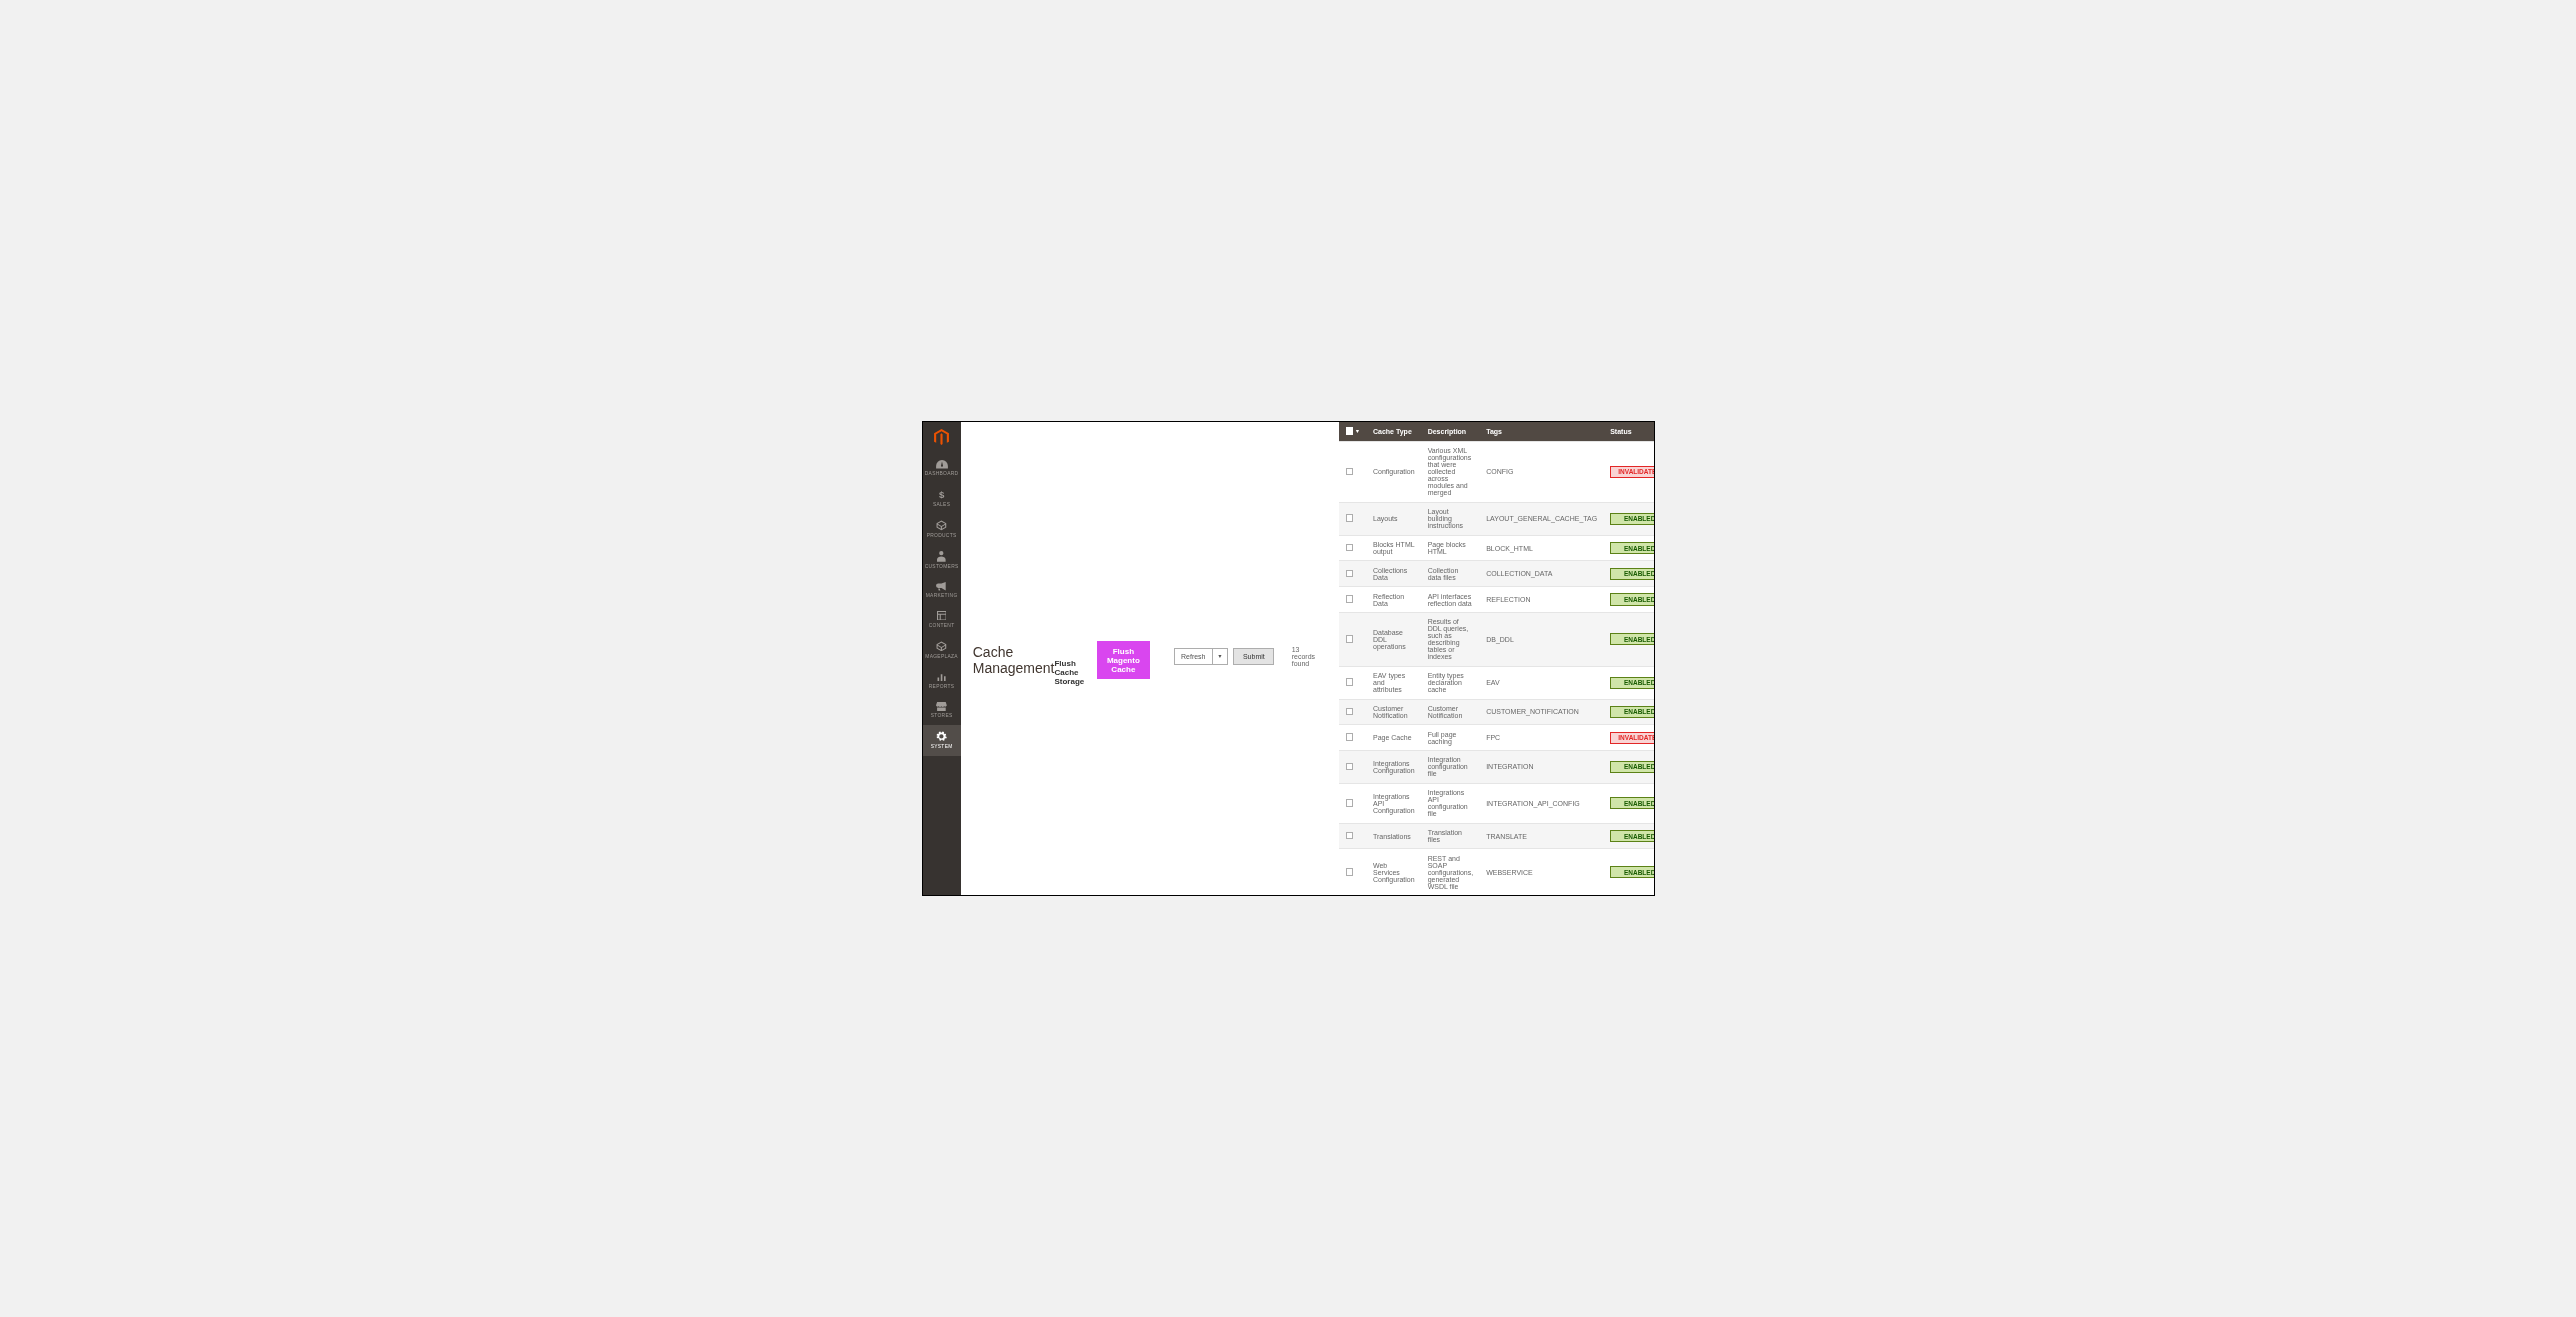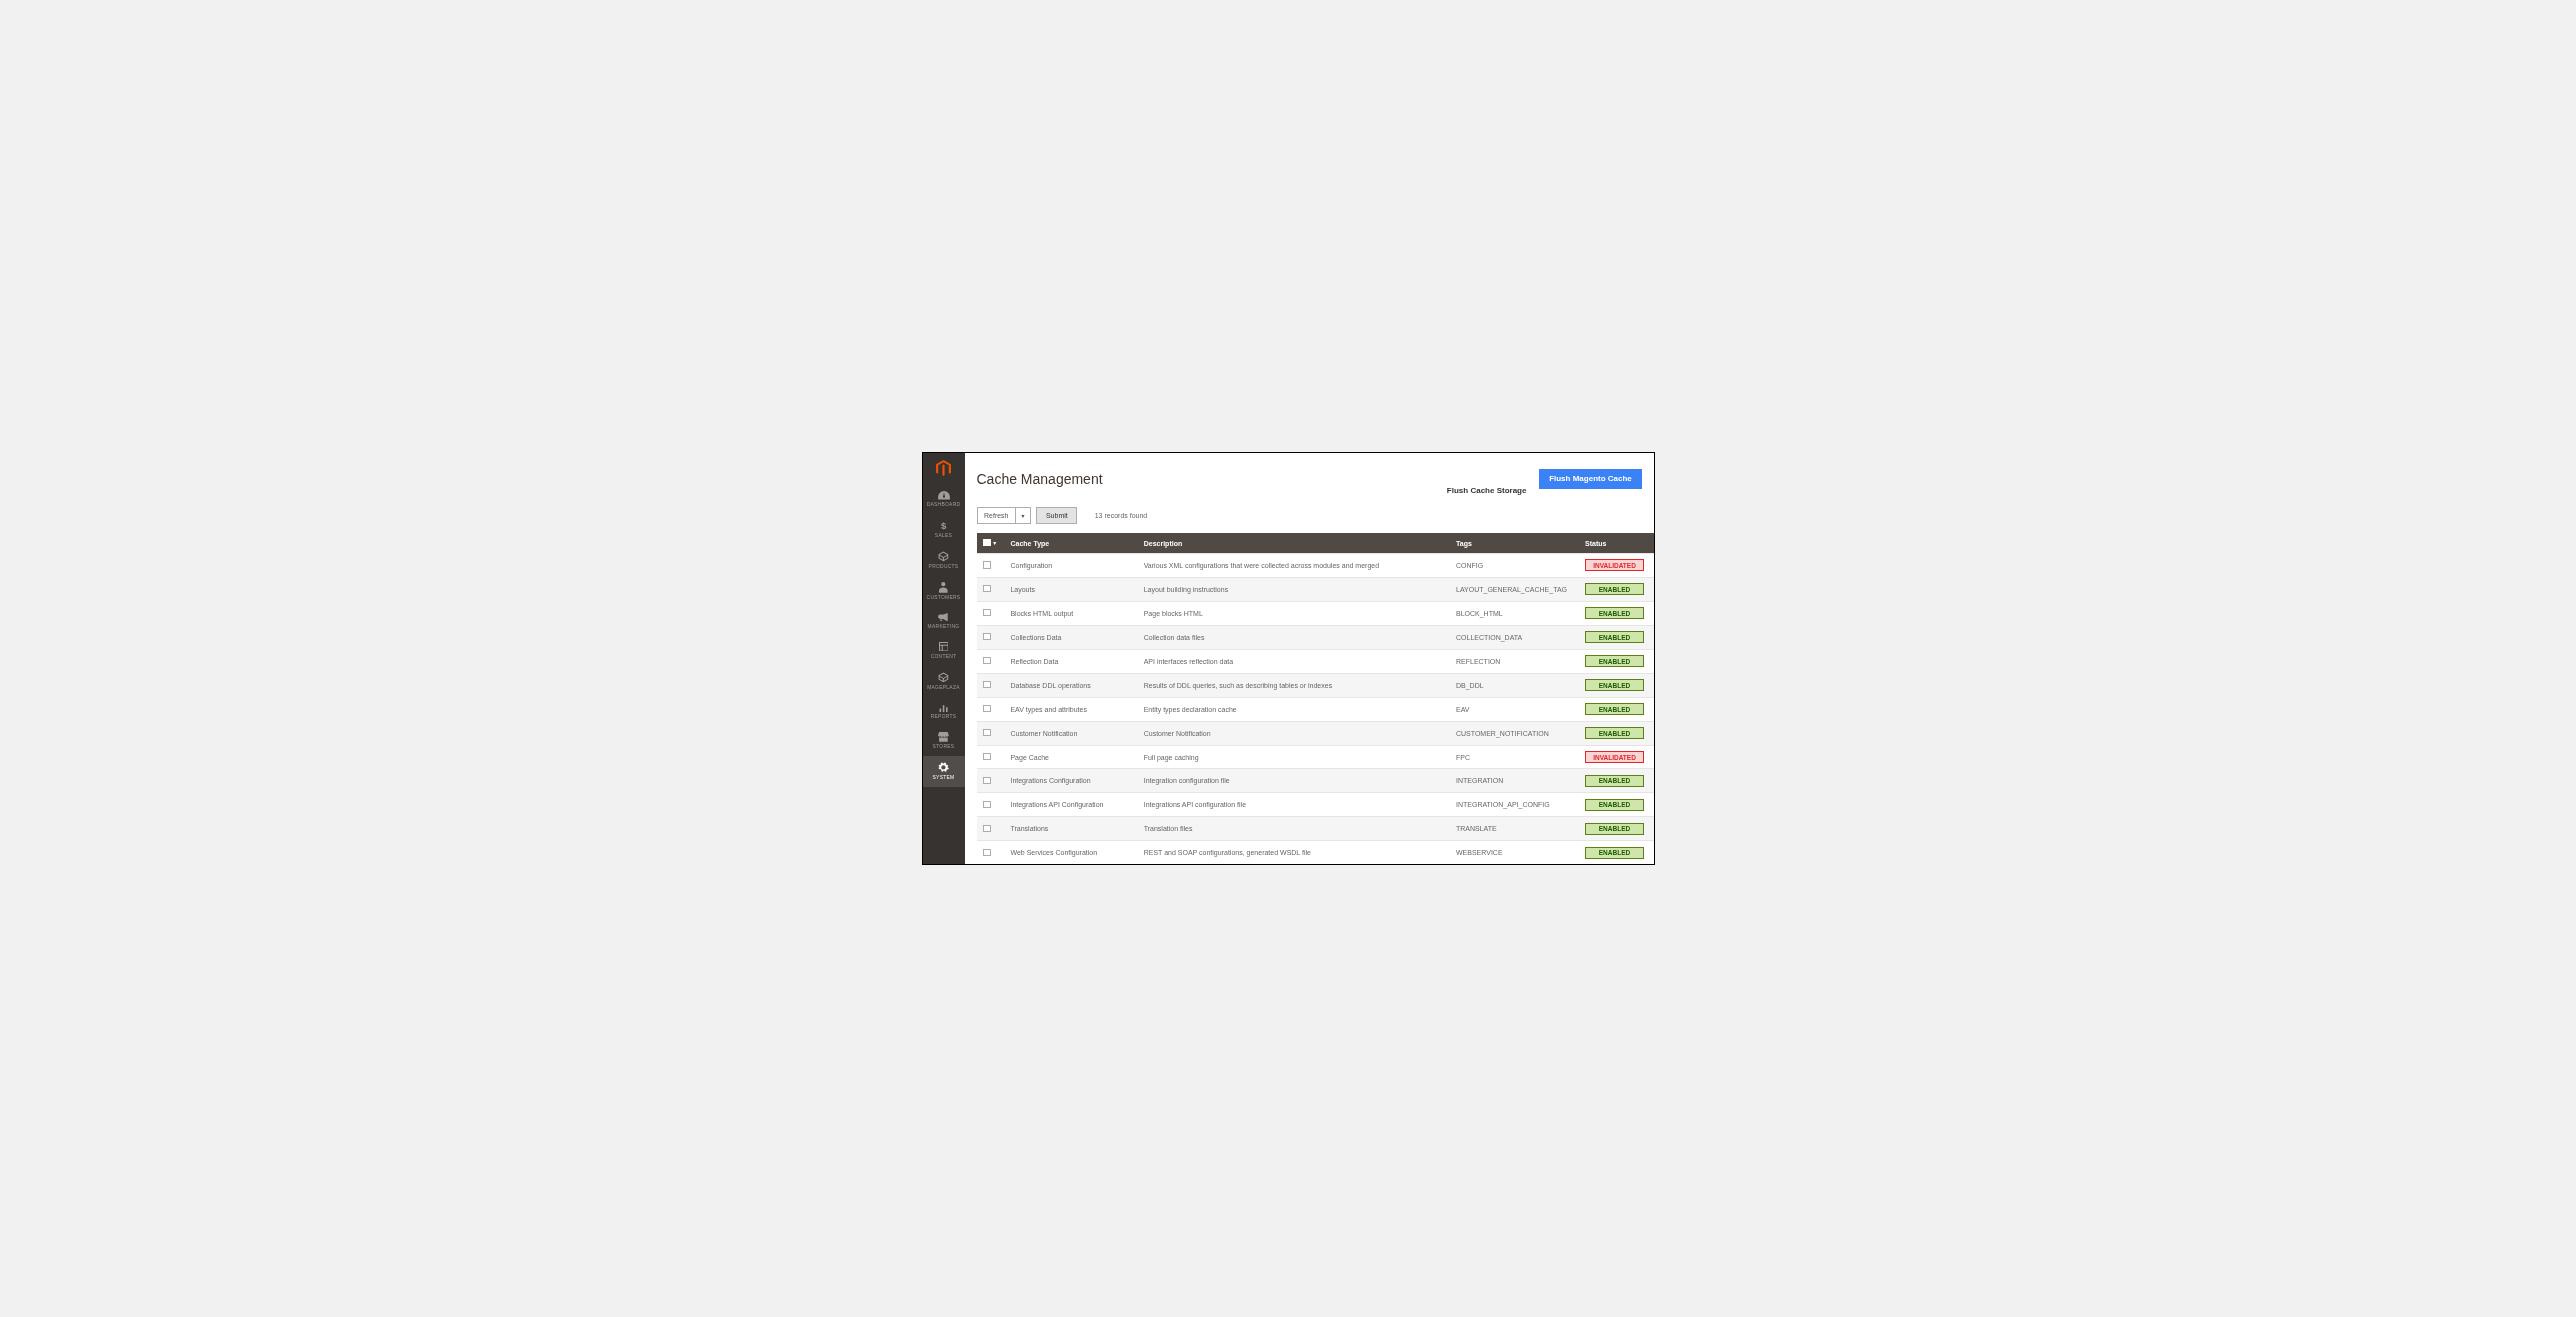--- a/index.html
+++ b/index.html
@@ -4,26 +4,26 @@
 <style>
 * { margin: 0; padding: 0; box-sizing: border-box; }
 body { font-family: 'Helvetica Neue', Helvetica, Arial, sans-serif; background: #f1f1f1; display: flex; align-items: center; justify-content: center; min-height: 100vh; padding: 21.6px; }
 .app-window { width: 733px; background: #fff; border: 0.5px solid #000; display: flex; overflow: hidden; }
 .sidebar { width: 42px; background: #373330; display: flex; flex-direction: column; }
 .sidebar-item { display: flex; flex-direction: column; align-items: center; justify-content: center; padding: 6.5px 2.2px; color: #a09c98; cursor: pointer; font-size: 4.9px; letter-spacing: 0.3px; }
 .sidebar-item.active { background: #524d49; color: #fff; }
 .sidebar-item .icon-slot { font-size: 10.8px; margin-bottom: 2.2px; display: flex; align-items: center; justify-content: center; }
 .sidebar-item .label { text-align: center; }
 .logo-slot { padding: 7.5px 0; display: flex; justify-content: center; }
-.main { flex: 1; display: flex; flex-direction: column; }
+.main { flex: 1; display: flex; }
 .header-row { display: flex; align-items: center; justify-content: space-between; padding: 9.7px 12px 6.5px 12px; }
 .page-title { font-size: 14px; font-weight: 400; color: #41362f; }
 .header-actions { display: flex; align-items: center; gap: 13px; }
 .link-btn { color: #333; font-size: 8px; font-weight: 600; cursor: pointer; margin-top: 24px; }
-.primary-btn { background: #3b82f6; color: #fff; padding: 5.4px 9.7px; font-size: 8px; font-weight: 600; border: none; cursor: pointer; }
+.primary-btn { background: #d946ef; color: #fff; padding: 5.4px 9.7px; font-size: 8px; font-weight: 600; border: none; cursor: pointer; }
 .toolbar { display: flex; align-items: center; padding: 5.4px 12px 9.7px 12px; gap: 5.4px; }
 .combo { display: flex; border: 0.5px solid #adadad; background: #fff; }
 .combo-label { padding: 3.8px 6.5px; font-size: 7px; color: #555; border-right: 0.5px solid #adadad; }
 .combo-caret { padding: 3.8px 4.3px; color: #555; font-size: 5.4px; display: flex; align-items: center; }
 .submit-btn { background: #e3e3e3; border: 0.5px solid #adadad; padding: 3.8px 8.6px; font-size: 7px; color: #333; cursor: pointer; }
 .records-found { margin-left: 12px; font-size: 7px; color: #666; }
 .grid { width: calc(100% - 12px); margin-left: 12px; border-collapse: collapse; }
 .grid thead th { background: #514943; color: #fff; font-size: 7px; font-weight: 600; text-align: left; padding: 5.4px 6.5px; }
 .grid thead th.col-check { width: 24px; }
 .grid thead th.col-status { width: 75px; }

